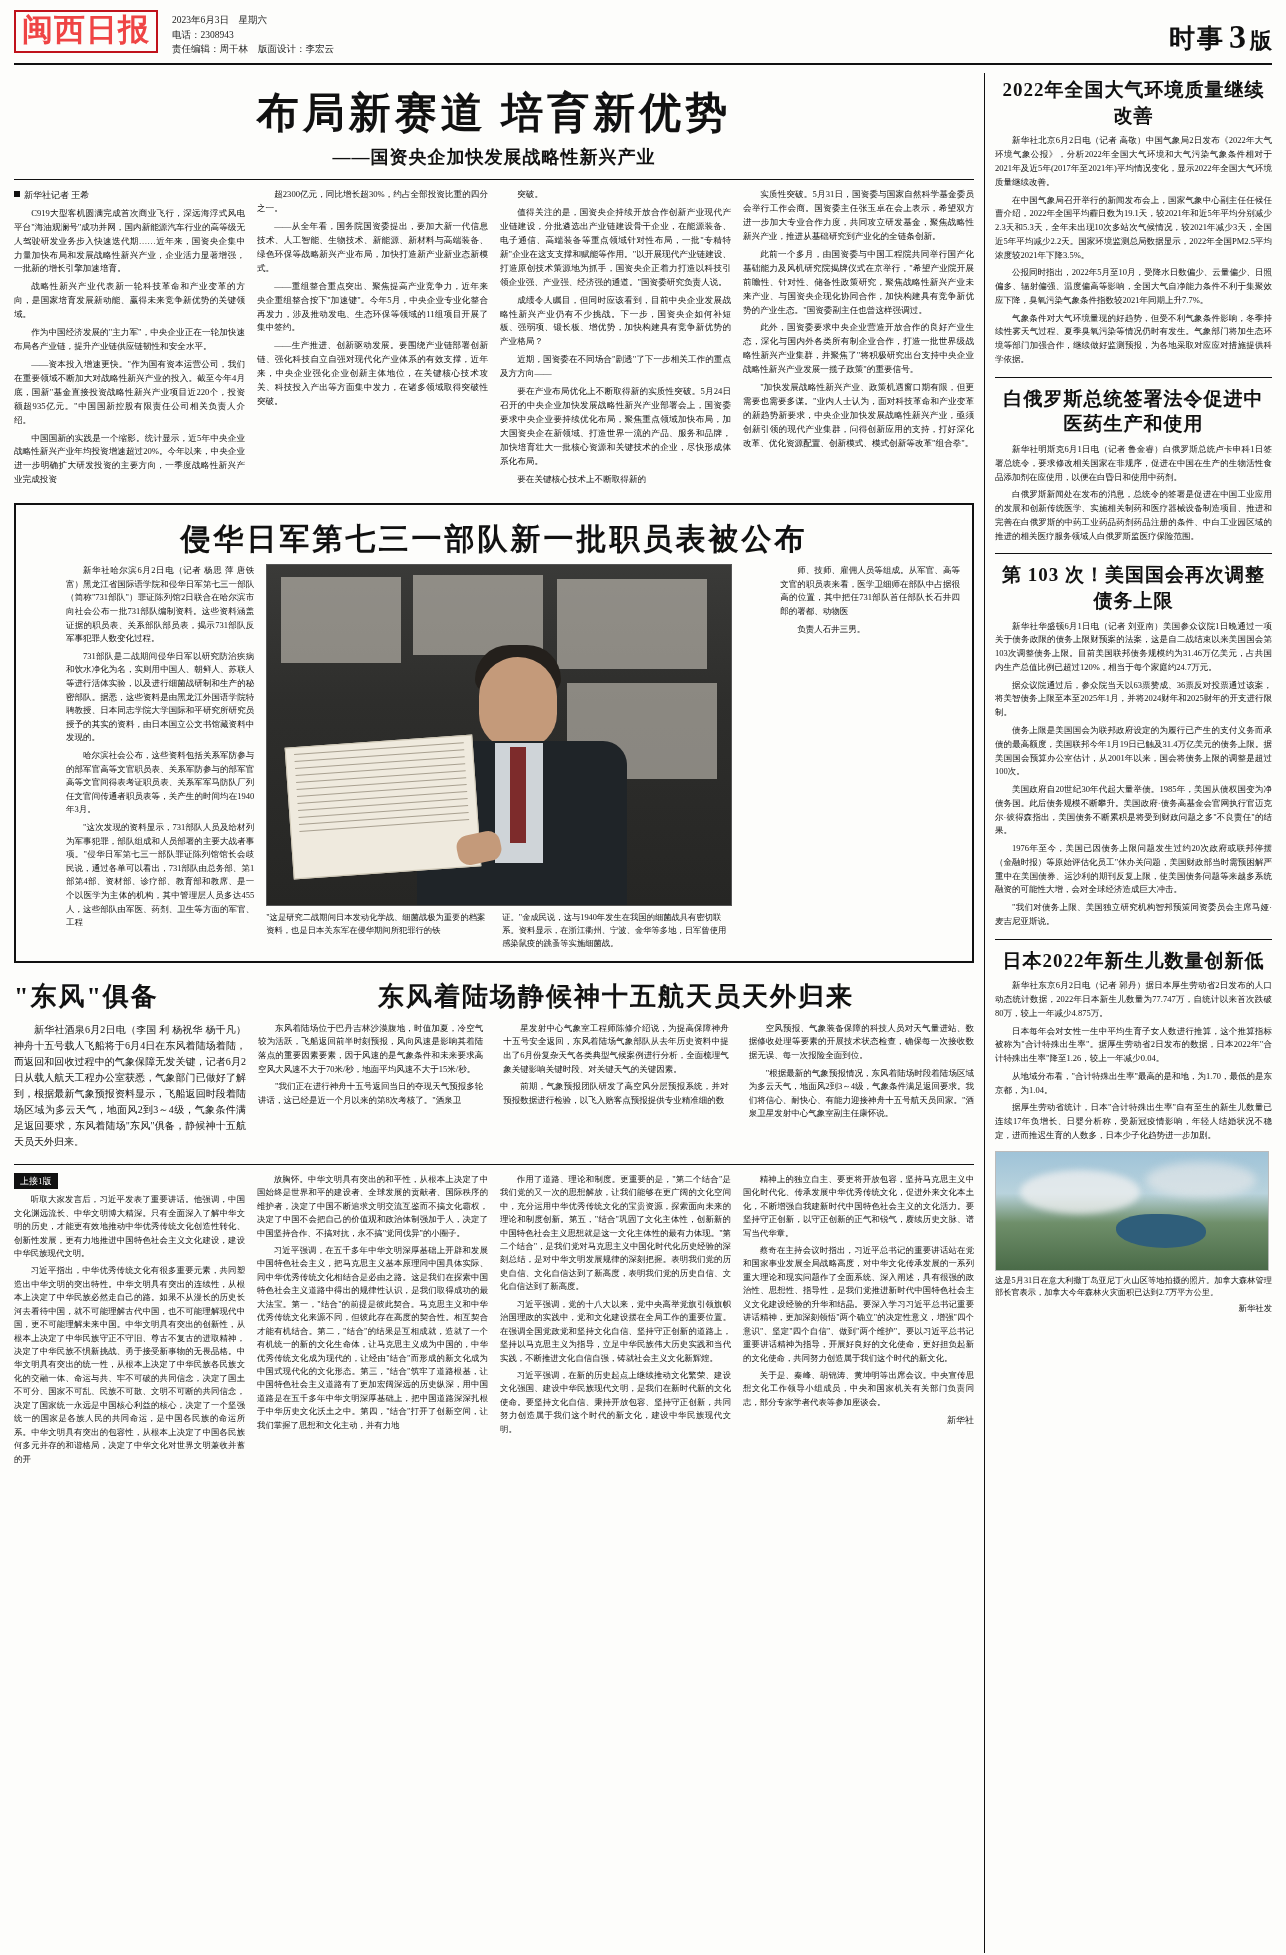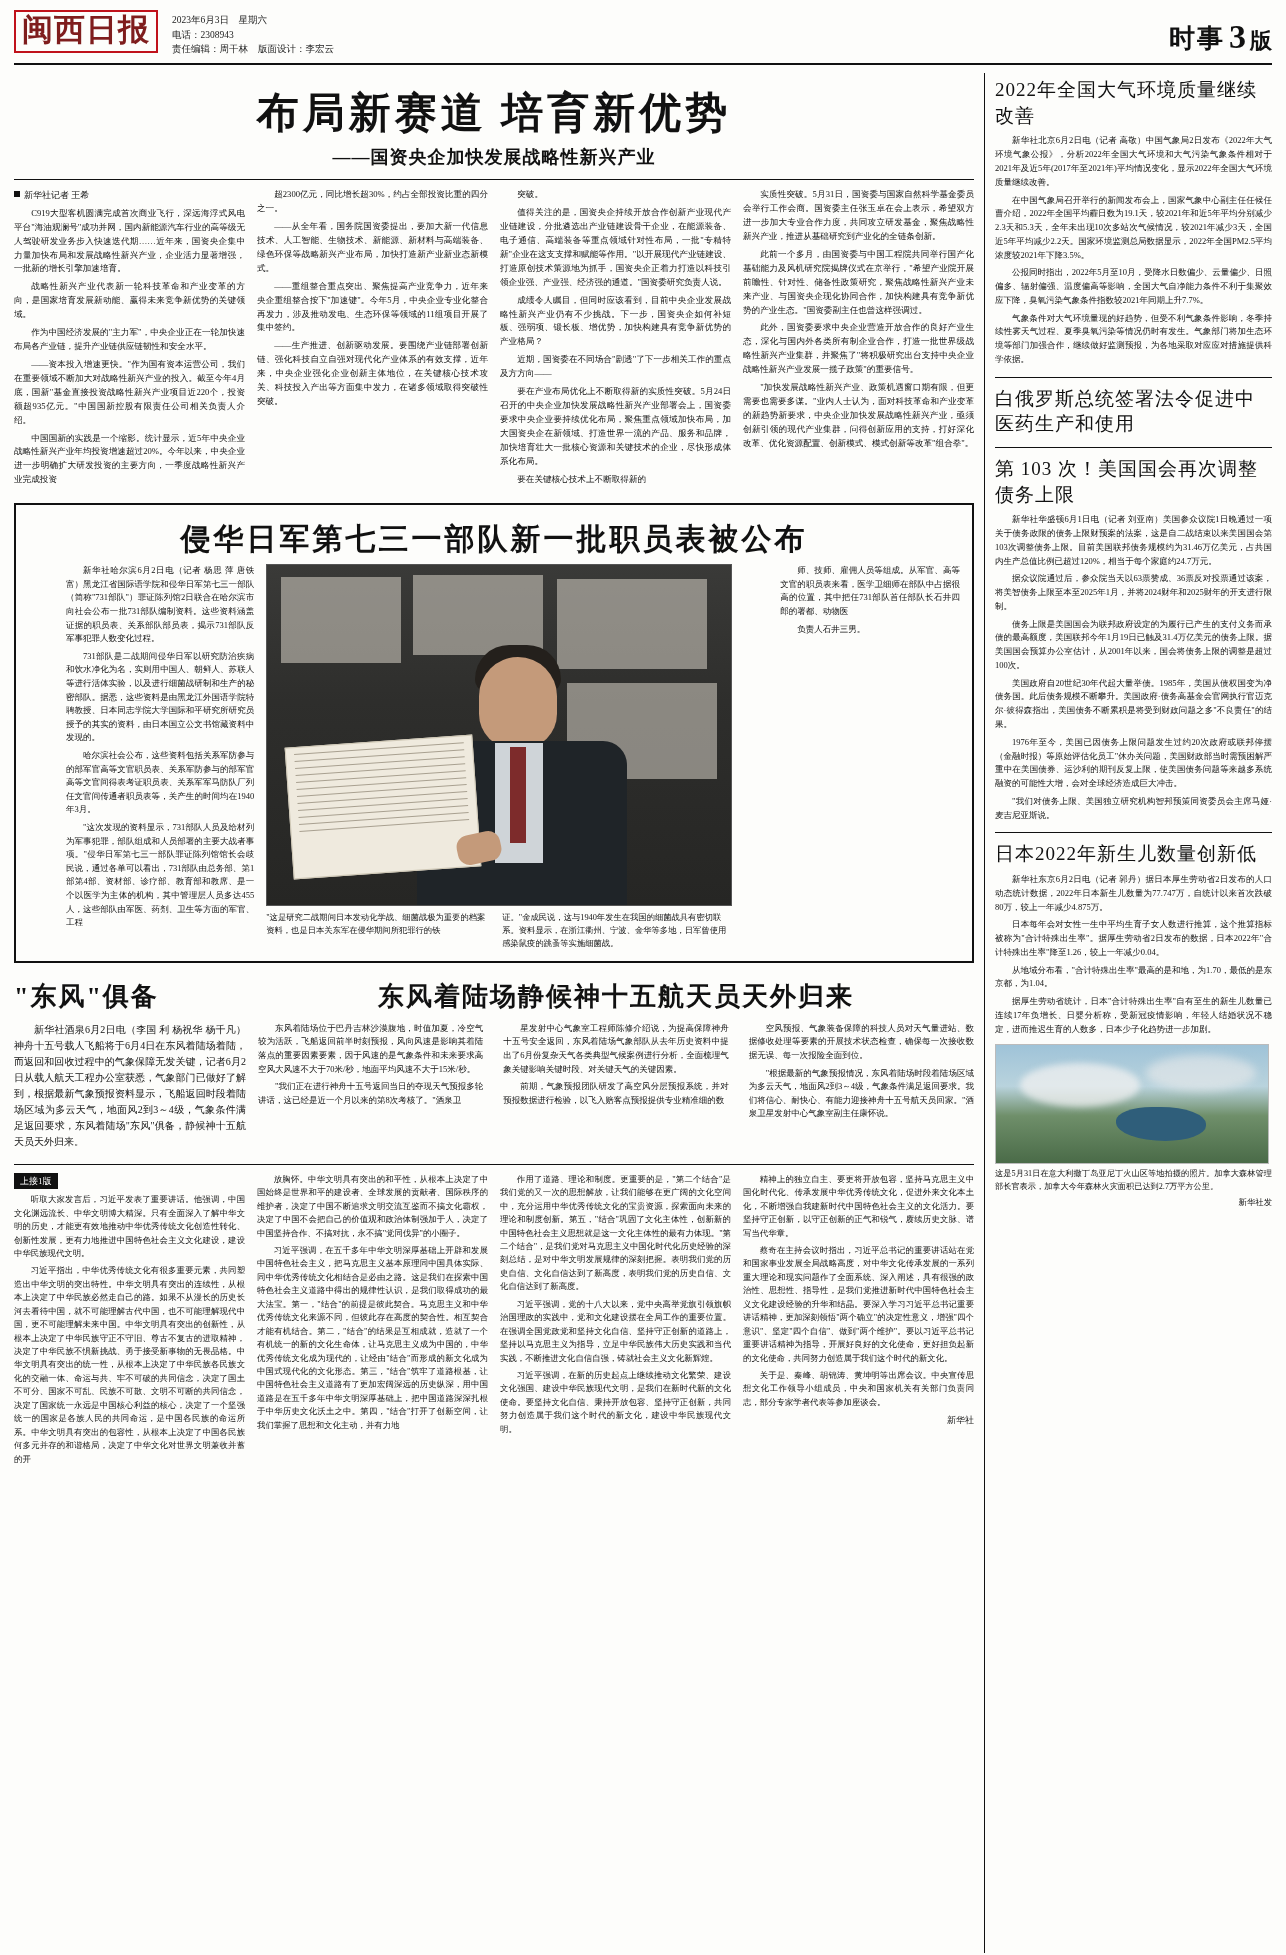--- a/index.html
+++ b/index.html
@@ -10,21 +10,21 @@
     color:#111;
     position:relative;
     overflow:hidden;
   }
   .page{width:1286px;height:1955px;position:relative;box-sizing:border-box;padding:10px 14px 8px 14px;}
 
   
   .masthead{display:flex;align-items:flex-start;border-bottom:2px solid #111;padding-bottom:6px;}
   .logo{
     font-family:"Liberation Serif", serif;
-    font-size:31px;font-weight:bold;color:#7f1d1d;letter-spacing:1px;
+    font-size:31px;font-weight:bold;color:#ef4444;letter-spacing:1px;
     border:2px solid #c0121b;padding:2px 6px 4px 6px;line-height:1.05;
   }
   .mast-meta{margin-left:14px;font-size:9.5px;line-height:1.55;color:#222;padding-top:3px;}
   .mast-meta .row2{display:flex;gap:10px;}
   .mast-right{margin-left:auto;display:flex;align-items:flex-end;gap:4px;padding-top:8px;}
   .mast-right .sec{font-size:26px;font-weight:bold;letter-spacing:2px;}
   .mast-right .num{font-size:34px;font-weight:bold;color:#111;}
   .mast-right .ban{font-size:22px;font-weight:bold;}
 
   
@@ -81,21 +81,21 @@
   .cols3{display:flex;gap:20px;}
   .cols3 .c{width:230px;font-size:8.5px;line-height:1.6;text-align:justify;}
 
   .pagetag{display:inline-block;background:#111;color:#fff;font-size:9px;padding:1px 6px;margin-bottom:4px;}
 
   .bottom{display:flex;gap:12px;margin-top:10px;border-top:1px solid #111;padding-top:8px;}
   .bottom .c{width:231px;font-size:8.4px;line-height:1.6;text-align:justify;font-family:Liberation Serif, serif;}
   .sign{text-align:right;font-size:9px;margin-top:4px;}
 
   
-  .r-title{font-size:19px;font-weight:normal;line-height:1.35;margin:4px 0 6px 0;letter-spacing:1px;}
+  .r-title{font-size:19px;font-weight:bold;line-height:1.35;margin:4px 0 6px 0;letter-spacing:1px;text-align:center;}
   .r-body{font-size:8.5px;line-height:1.62;text-align:justify;}
   .r-rule{border-top:1px solid #111;margin:10px 0 8px 0;}
   .r-photo{width:272px;height:118px;background:linear-gradient(180deg,#9fc3d8 0%,#b9d3dd 35%,#6f8f6a 60%,#4a6b48 100%);position:relative;overflow:hidden;margin-top:8px;border:1px solid #bbb;}
   .r-photo .lake{position:absolute;left:120px;top:62px;width:90px;height:34px;background:#2f5e7a;border-radius:40% 50% 45% 55%;}
   .r-photo .smoke{position:absolute;left:24px;top:18px;width:120px;height:44px;background:rgba(240,240,240,.75);border-radius:50%;filter:blur(3px);}
   .r-photo .smoke2{position:absolute;left:150px;top:10px;width:110px;height:36px;background:rgba(235,235,235,.6);border-radius:50%;filter:blur(4px);}
   .r-cap{font-size:8.2px;line-height:1.55;margin-top:4px;text-align:justify;}
   .r-sign{font-size:8.4px;text-align:right;margin-top:3px;}
 </style>
 </head>
@@ -272,20 +272,24 @@
           <p>在中国气象局召开举行的新闻发布会上，国家气象中心副主任任候任曹介绍，2022年全国平均霾日数为19.1天，较2021年和近5年平均分别减少2.3天和5.3天，全年未出现10次多站次气候情况，较2021年减少3天，全国近5年平均减少2.2天。国家环境监测总局数据显示，2022年全国PM2.5平均浓度较2021年下降3.5%。</p>
           <p>公报同时指出，2022年5月至10月，受降水日数偏少、云量偏少、日照偏多、辐射偏强、温度偏高等影响，全国大气自净能力条件不利于集聚效应下降，臭氧污染气象条件指数较2021年同期上升7.7%。</p>
           <p>气象条件对大气环境量现的好趋势，但受不利气象条件影响，冬季持续性雾天气过程、夏季臭氧污染等情况仍时有发生。气象部门将加生态环境等部门加强合作，继续做好监测预报，为各地采取对应应对措施提供科学依据。</p>
         </div>
       </div>
 
       <div class="r-rule"></div>
 
       <div>
         <div class="r-title">白俄罗斯总统签署法令促进中医药生产和使用</div>
+        <div class="r-body">
+          <p>新华社明斯克6月1日电（记者 鲁金睿）白俄罗斯总统卢卡申科1日签署总统令，要求修改相关国家在非规序，促进在中国在生产的生物活性食品添加剂在应使用，以便在白昏日和使用中药剂。</p>
+          <p>白俄罗斯新闻处在发布的消息，总统令的签署是促进在中国工业应用的发展和创新传统医学、实施相关制药和医疗器械设备制造项目、推进和完善在白俄罗斯的中药工业药品药剂药品注册的条件、中白工业园区域的推进的相关医疗服务领域人白俄罗斯监医疗保险范围。</p>
+        </div>
       </div>
 
       <div class="r-rule"></div>
 
       <div>
         <div class="r-title">第 103 次！美国国会再次调整债务上限</div>
         <div class="r-body">
           <p>新华社华盛顿6月1日电（记者 刘亚南）美国参众议院1日晚通过一项关于债务政限的债务上限财预案的法案，这是自二战结束以来美国国会第103次调整债务上限。目前美国联邦债务规模约为31.46万亿美元，占共国内生产总值比例已超过120%，相当于每个家庭约24.7万元。</p>
           <p>据众议院通过后，参众院当天以63票赞成、36票反对投票通过该案，将美智债务上限至本至2025年1月，并将2024财年和2025财年的开支进行限制。</p>
           <p>债务上限是美国国会为联邦政府设定的为履行已产生的支付义务而承债的最高额度，美国联邦今年1月19日已触及31.4万亿美元的债务上限。据美国国会预算办公室估计，从2001年以来，国会将债务上限的调整是超过100次。</p>

